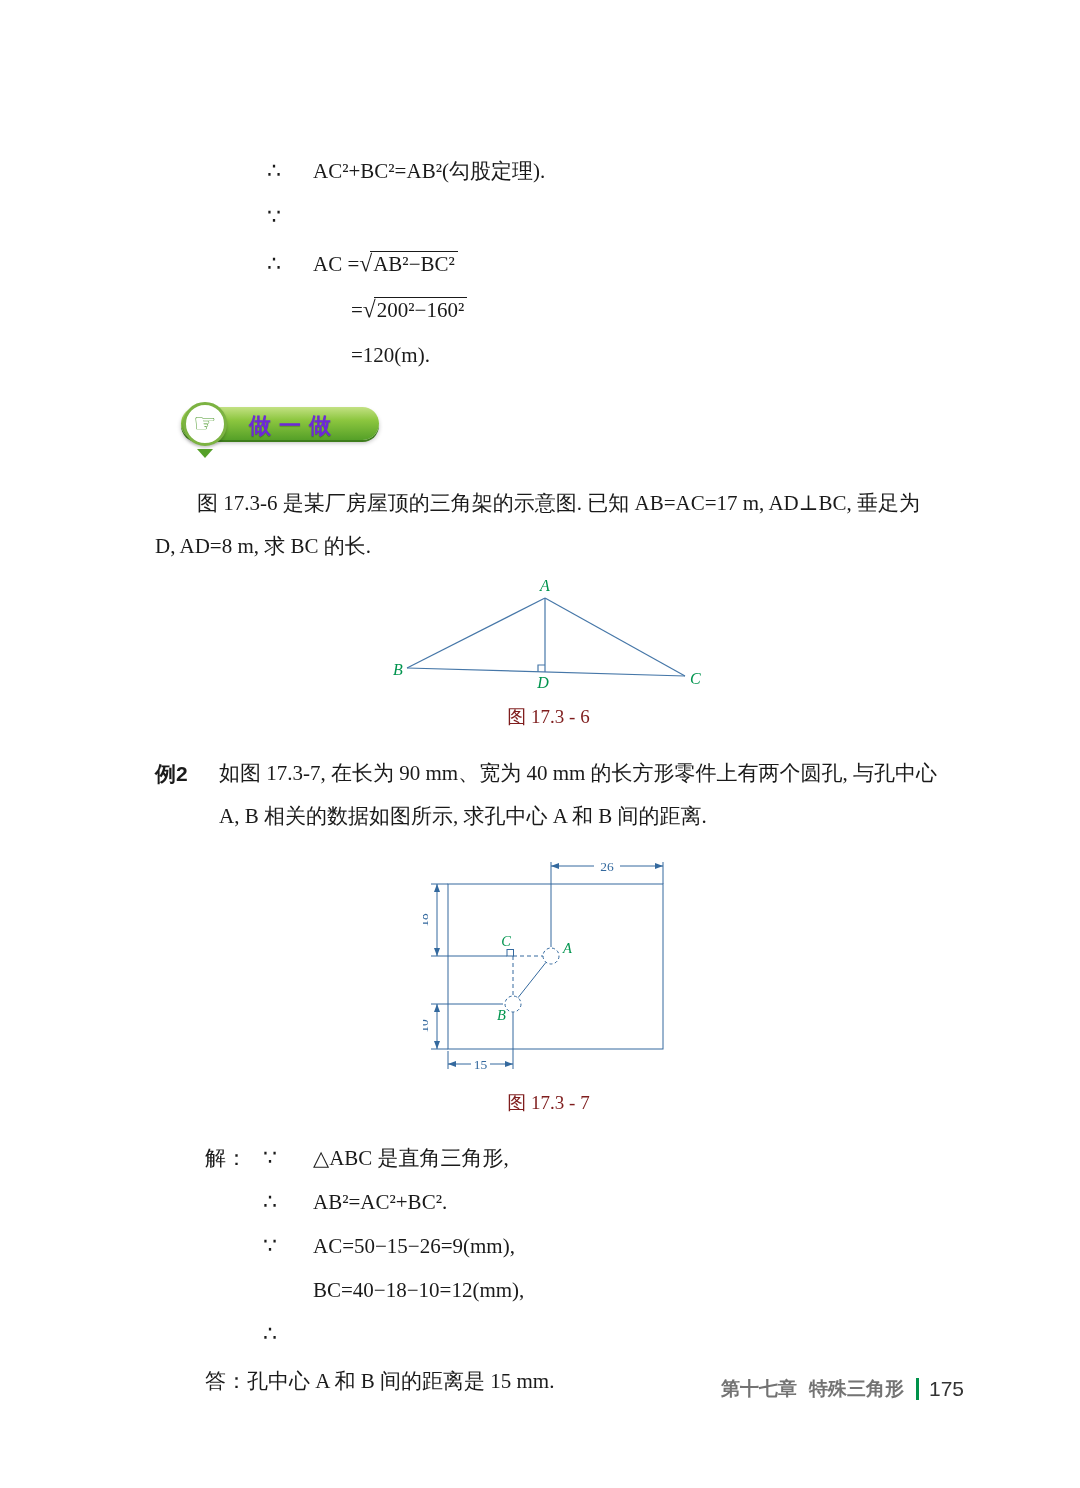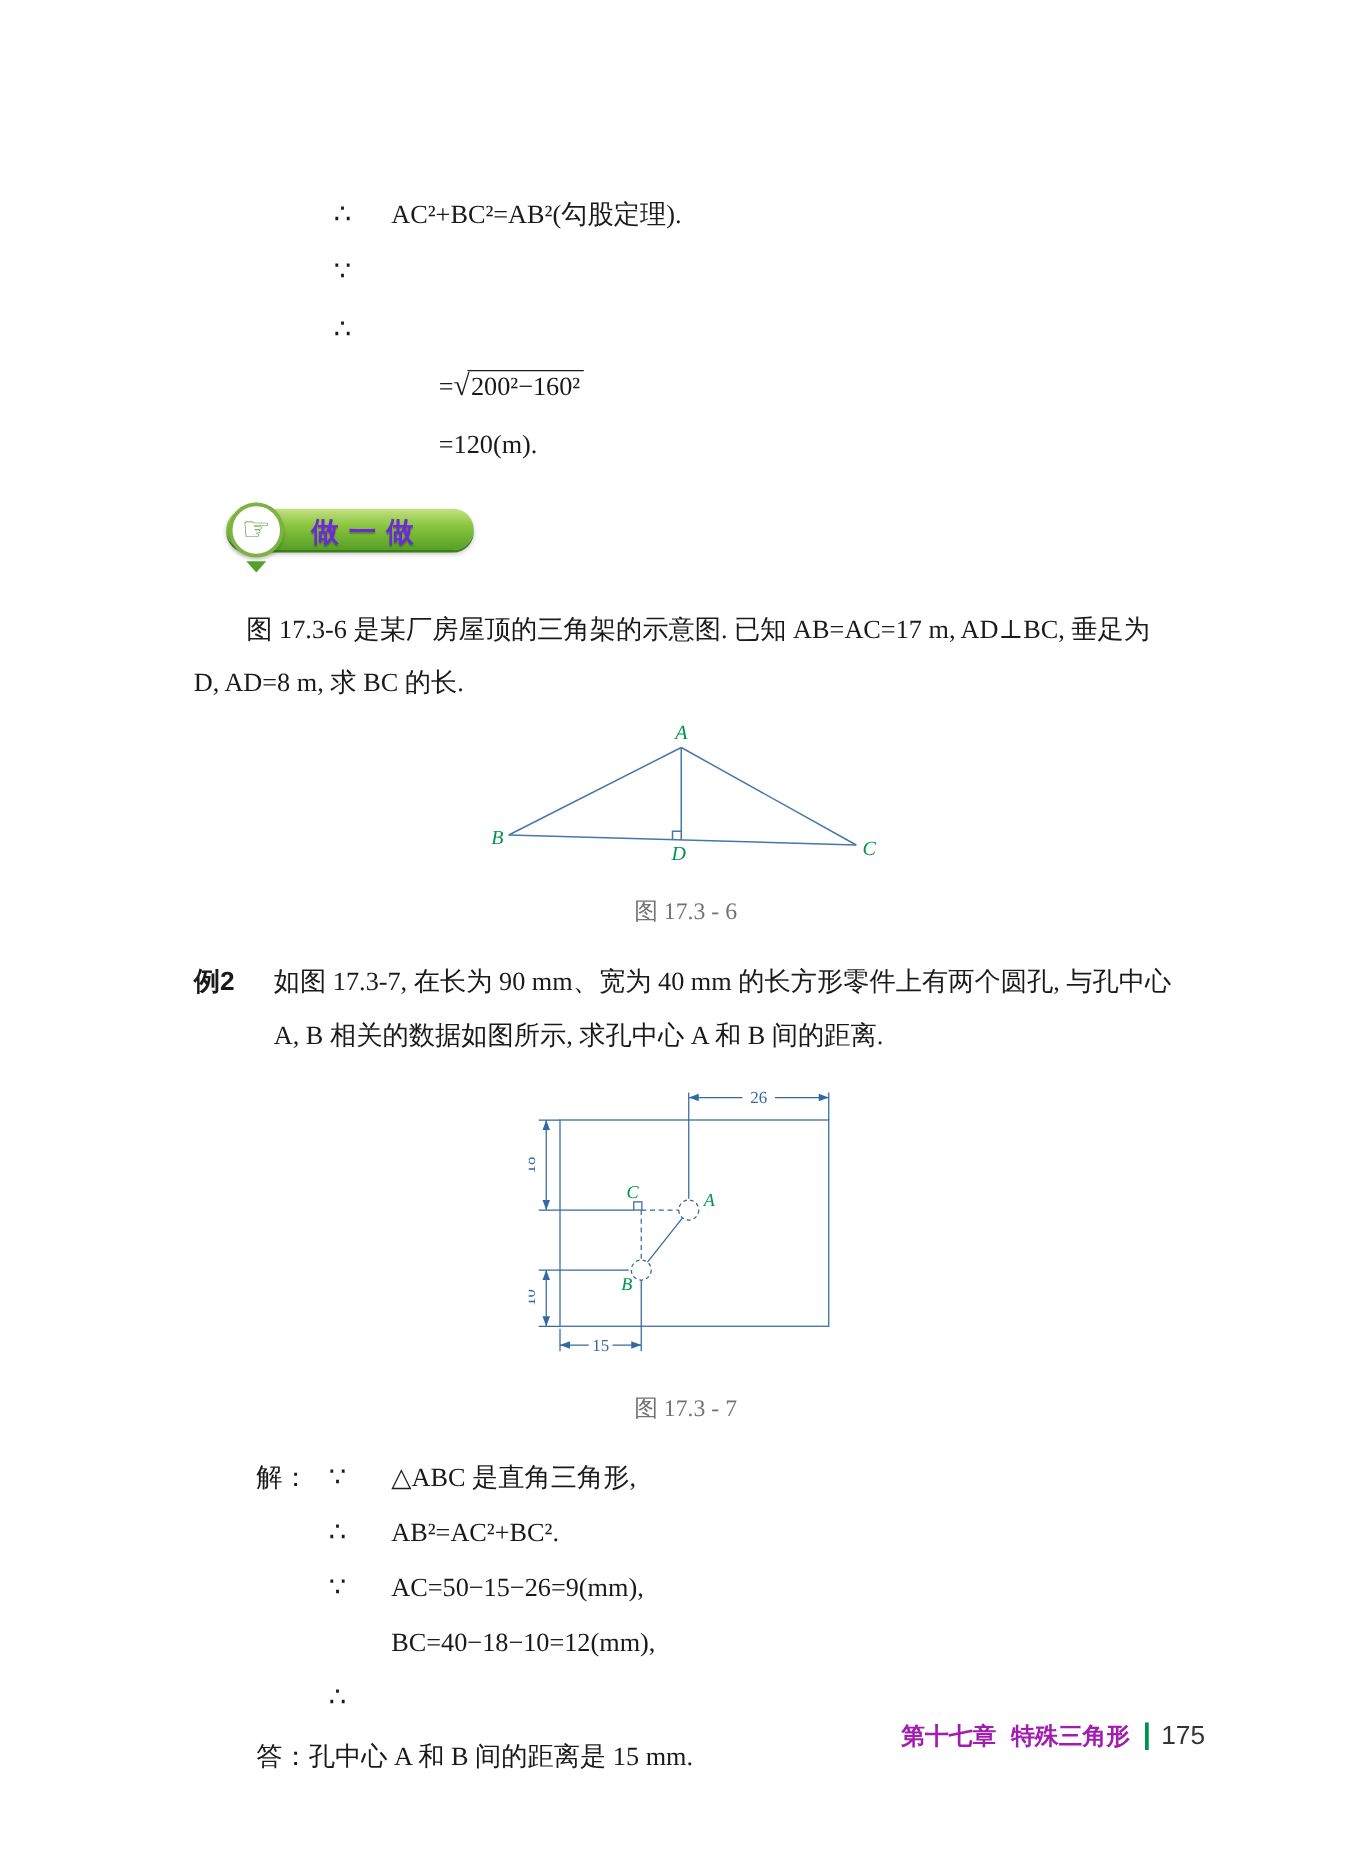--- a/index.html
+++ b/index.html
@@ -43,42 +43,42 @@
   .hand-icon { font-size: 26px; color: #4e9a2e; line-height: 1; }
   .badge-tri {
     position: absolute; left: 28px; top: 47px; width: 0; height: 0;
     border-left: 8px solid transparent; border-right: 8px solid transparent; border-top: 9px solid #55a028;
   }
 
   .para { margin-top: 24px; line-height: 43px; text-indent: 2em; }
 
   .figure { text-align: center; margin-top: 10px; }
   .figure.fig2 { margin-top: 16px; }
-  .caption { font-size: 19px; margin-top: 20px; color: #737373; text-indent: 0; }
+  .caption { font-size: 19px; margin-top: 8px; color: #7f1d1d; text-indent: 0; }
 
   .example { display: flex; margin-top: 22px; line-height: 43px; }
   .exlabel {
     flex: none; width: 64px; font-weight: bold;
     font-family: "Liberation Sans", "DejaVu Sans", sans-serif; font-size: 21px;
   }
   .extext { flex: 1; }
 
   
   .sol { margin: 20px 0 0 50px; }
   .sol-line { display: flex; align-items: baseline; min-height: 44px; line-height: 44px; }
   .sol-label { width: 58px; flex: none; }
   .sol-sym { width: 50px; flex: none; font-size: 22px; }
   .sol-line.noSym { padding-left: 108px; }
 
   .answer2 { margin: 4px 0 0 50px; line-height: 42px; }
 
   
   .footer { position: absolute; right: 116px; bottom: 86px; display: flex; align-items: center; }
   .footer-chapter, .footer-section {
-    color: #a21caf; font-weight: bold; font-size: 19px;
+    color: #737373; font-weight: bold; font-size: 19px;
     font-family: "Liberation Sans", "DejaVu Sans", sans-serif;
   }
   .footer-section { margin-left: 12px; }
   .footer-bar { width: 3px; height: 22px; background: #00924a; margin: 0 10px 0 12px; }
   .footer-page { font-size: 21px; color: #333; font-family: "Liberation Sans", "DejaVu Sans", sans-serif; }
 
   svg text.vlabel { font-family: "Liberation Serif", "DejaVu Serif", serif; font-style: italic; fill: #00944e; }
   svg text.dim { font-family: "Liberation Serif", "DejaVu Serif", serif; fill: #34699e; }
 </style>
 </head>
@@ -90,20 +90,21 @@
     <div class="deriv">
       <div class="dline">
         <span class="sym">∴</span>
         <span class="math">AC²+BC²=AB²(勾股定理).</span>
       </div>
       <div class="dline">
         <span class="sym">∵</span>
       </div>
       <div class="dline">
         <span class="sym">∴</span>
+        <span class="math"><span>AC =</span><span class="sqrt"><span class="rad">AB²−BC²</span></span></span>
       </div>
       <div class="dline cont">
         <span class="math"><span>=</span><span class="sqrt"><span class="rad">200²−160²</span></span></span>
       </div>
       <div class="dline cont">
         <span class="math">=120(m).</span>
       </div>
     </div>
 
     <div class="badge-row">

